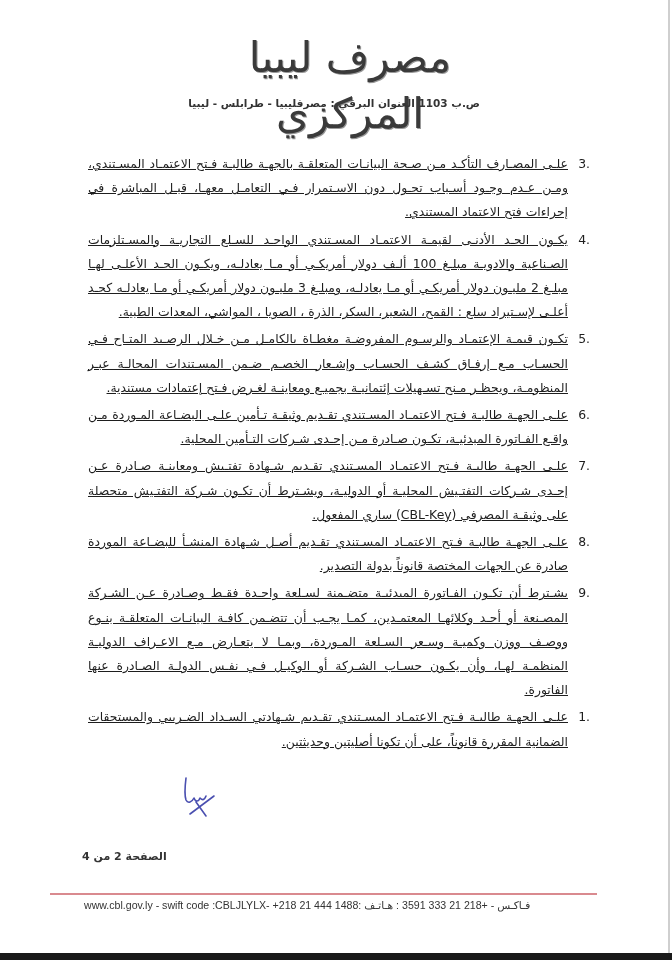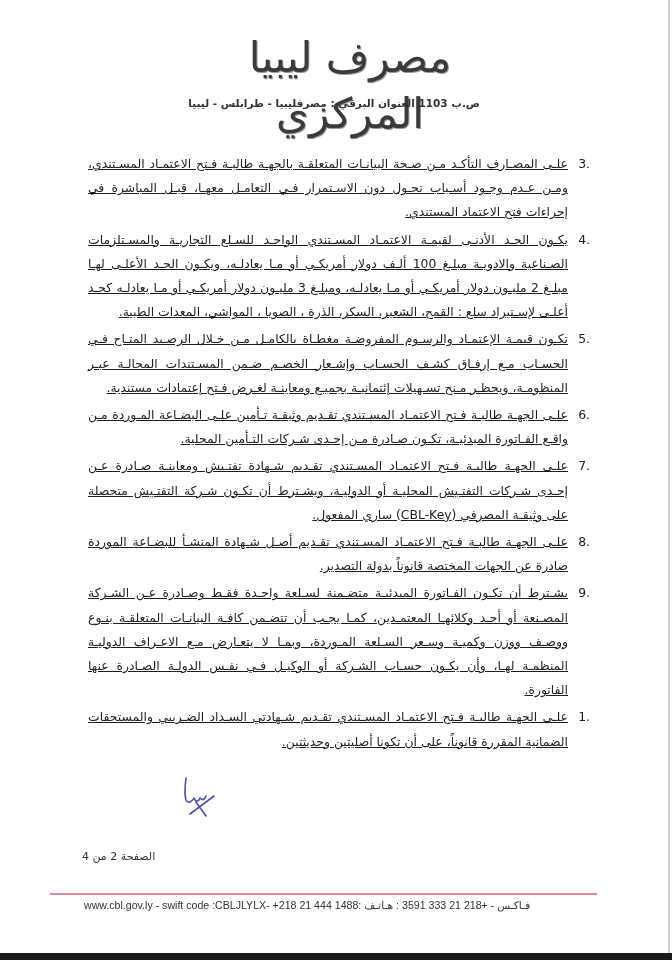--- a/index.html
+++ b/index.html
@@ -45,21 +45,21 @@
     .clause-num {
       position: absolute; right: 0; top: 0; font-weight: normal;
       direction: ltr; unicode-bidi: isolate;
     }
     .clause-text { display: block; text-decoration: underline; }
     .signature {
       position: absolute; left: 176px; top: 776px; width: 50px; height: 42px;
     }
     .page-number {
       position: absolute; left: 82px; top: 850px;
-      font-size: 11px; font-weight: normal; color: #333; direction: rtl;
+      font-size: 11px; font-weight: bold; color: #333; direction: rtl;
     }
     .footer-rule {
       position: absolute; left: 50px; top: 893px; width: 547px; height: 0;
       border-top: 2px solid #d98a8f;
     }
     .footer-contact {
       position: absolute; left: 84px; top: 899px; width: 520px;
       font-size: 10.6px; color: #333; direction: ltr; text-align: left; white-space: nowrap;
       font-family: "Liberation Sans", sans-serif;
     }

